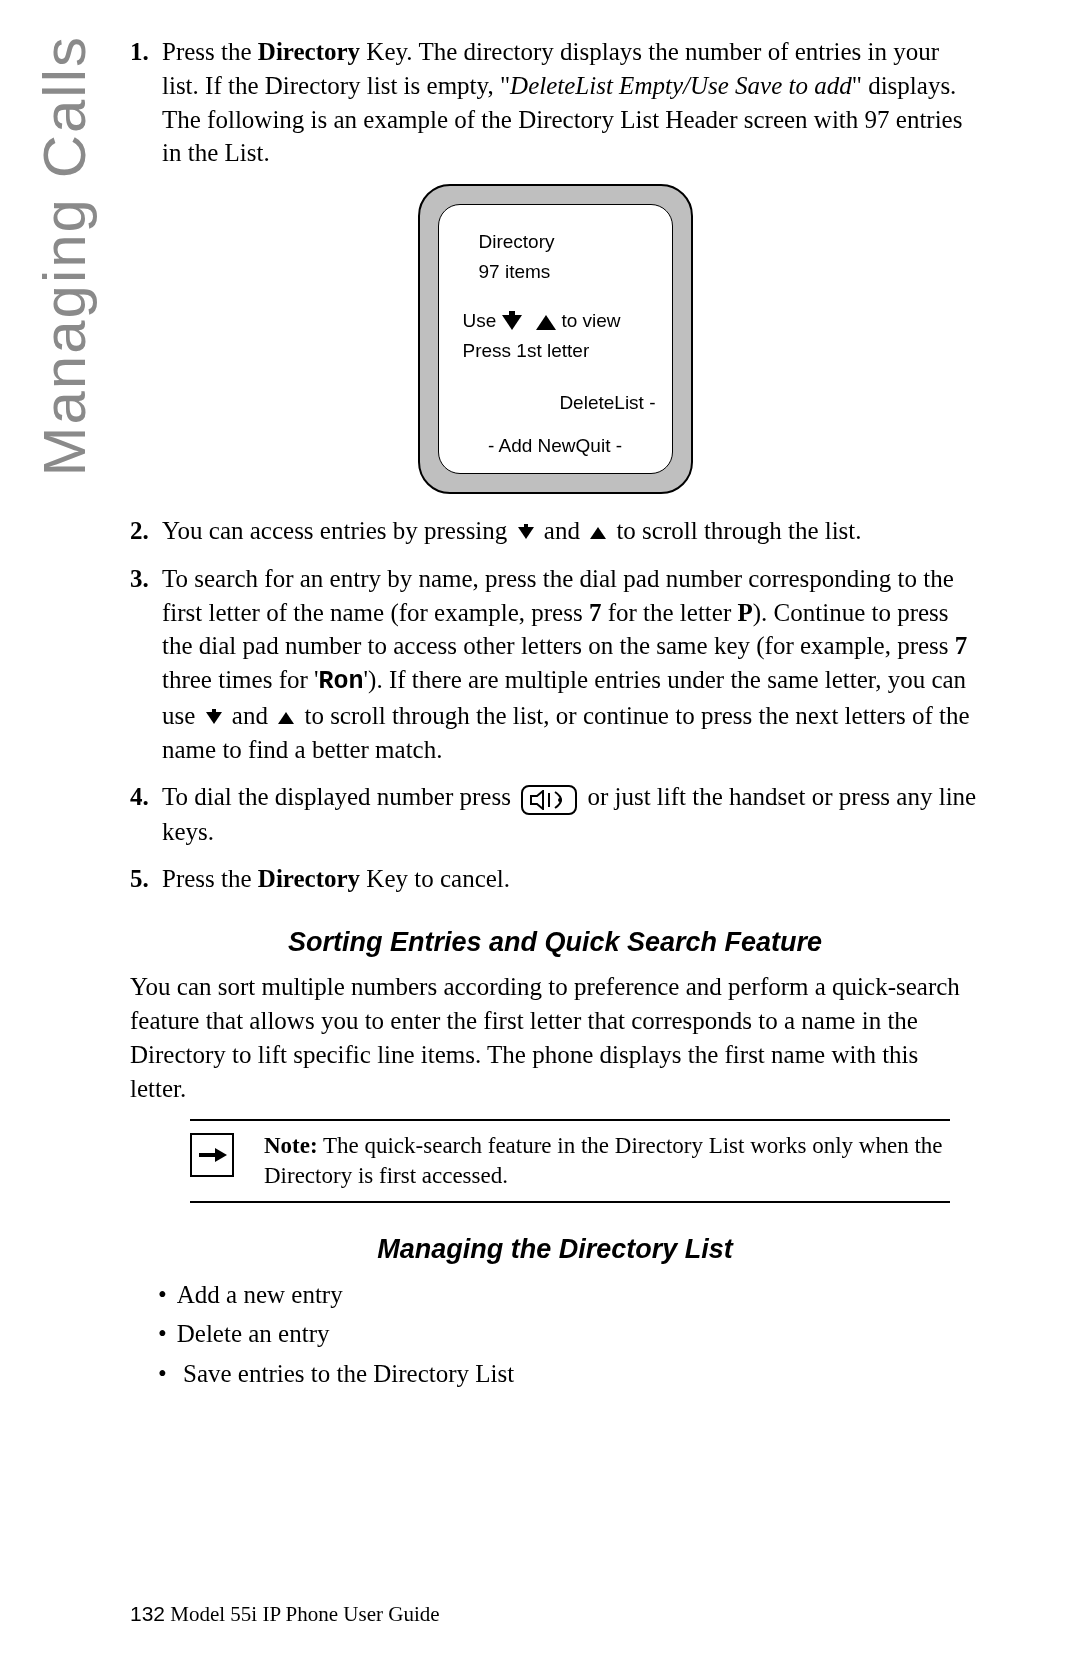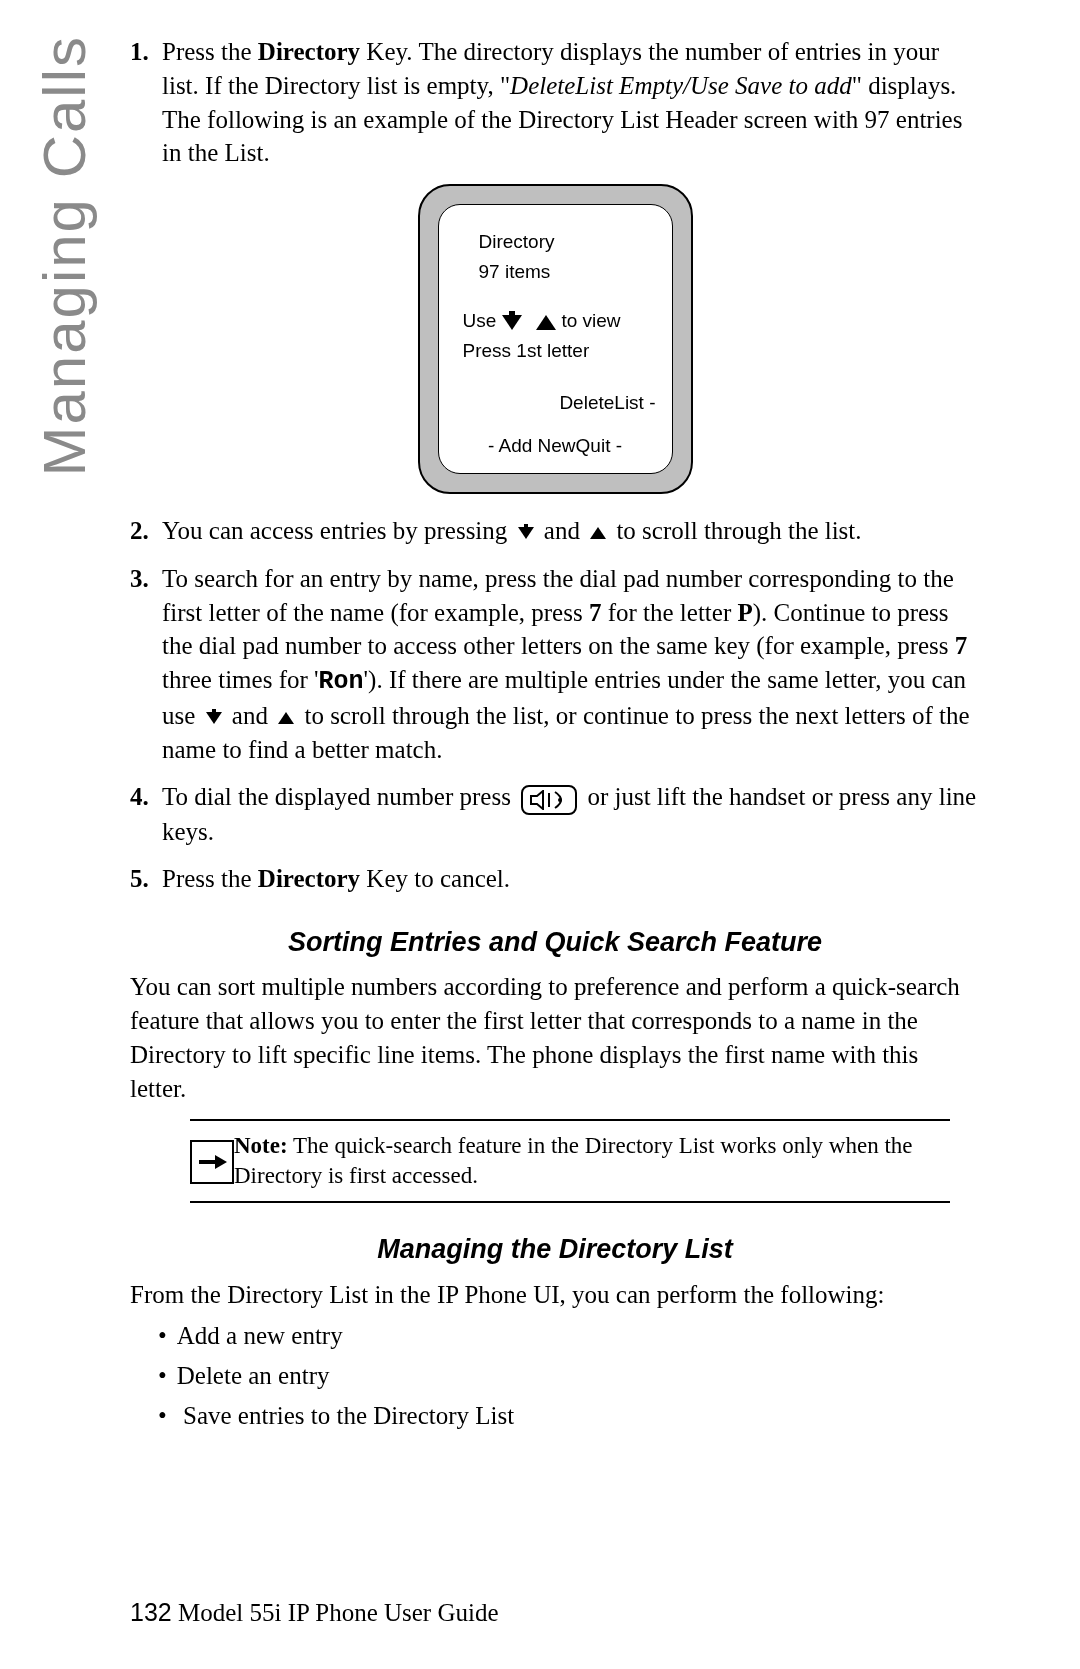--- a/index.html
+++ b/index.html
@@ -68,29 +68,29 @@
     font-style: italic;
     font-weight: bold;
     font-size: 27px;
     margin-top: 28px;
     margin-bottom: 10px;
     text-align: center;
   }
   .para { margin-bottom: 8px; }
   .note-block { margin: 14px 0 24px 0; }
   .note-rule { border: 0; border-top: 2px solid #000; margin: 0 30px 0 60px; }
-  .note-row { display: flex; padding: 10px 30px 10px 60px; align-items: center; }
+  .note-row { display: flex; padding: 10px 30px 10px 60px; align-items: flex-start; gap: 30px; }
   .note-icon { width: 44px; height: 44px; border: 2.5px solid #000; display:flex; align-items:center; justify-content:center; flex:0 0 44px; margin-top:2px; }
   .note-text { font-size: 23px; line-height: 1.3; }
   ul.bullets { list-style: none; margin-left: 28px; margin-top: 6px; }
   ul.bullets > li { margin-bottom: 6px; }
   ul.bullets > li::before { content: "\2022"; margin-right: 10px; }
   ul.subs { list-style: none; margin-left: 36px; margin-top: 4px; }
   ul.subs > li::before { content: "- "; }
-  .footer { position: absolute; bottom: 42px; left: 130px; font-size: 25px; }
+  .footer { position: absolute; bottom: 42px; left: 130px; font-size: 21px; }
   .footer .pg { font-family: Arial, Helvetica, sans-serif; font-weight: normal; }
 </style>
 </head>
 <body>
 
 <div class="page">
   <div class="side-tab">Managing Calls</div>
 
   <div class="content">
     <ol class="main-list">
@@ -182,21 +182,20 @@
             </svg>
         </div>
         <div class="note-text">
           <span class="bold">Note:</span><span> The quick-search feature in the Directory List works only when the Directory is first accessed.</span>
         </div>
       </div>
       <hr class="note-rule">
     </div>
 
     <h3 class="section">Managing the Directory List</h3>
-    <p class="para">From the Directory List in the IP Phone UI, you can perform the following:</p>
     <ul class="bullets">
       <li>Add a new entry</li>
       <li>Delete an entry</li>
       <li>
         <span>Save entries to the Directory List</span>
       </li>
     </ul>
   </div>
 
   <div class="footer">

